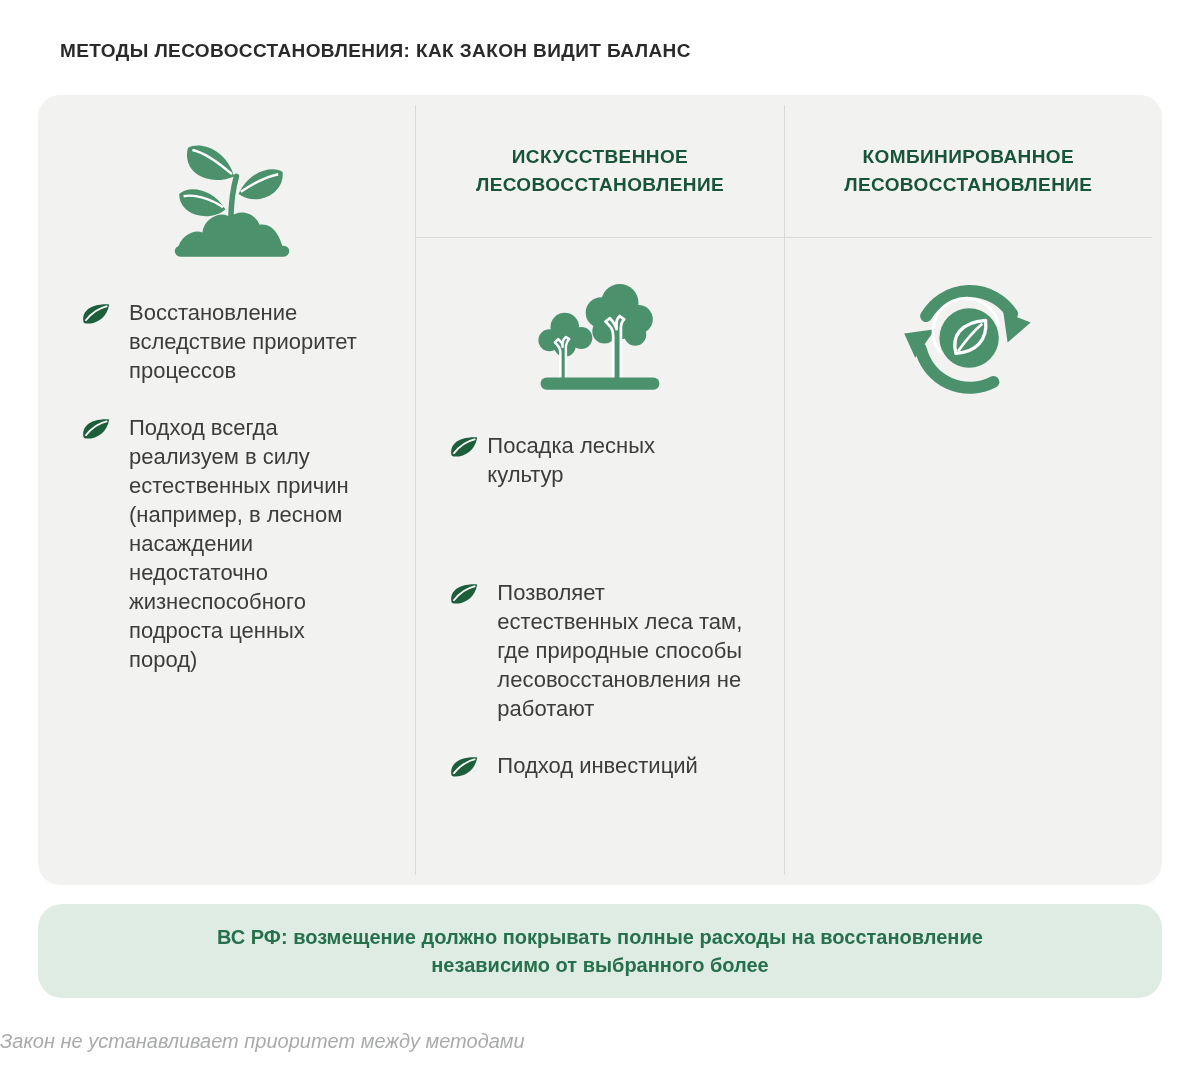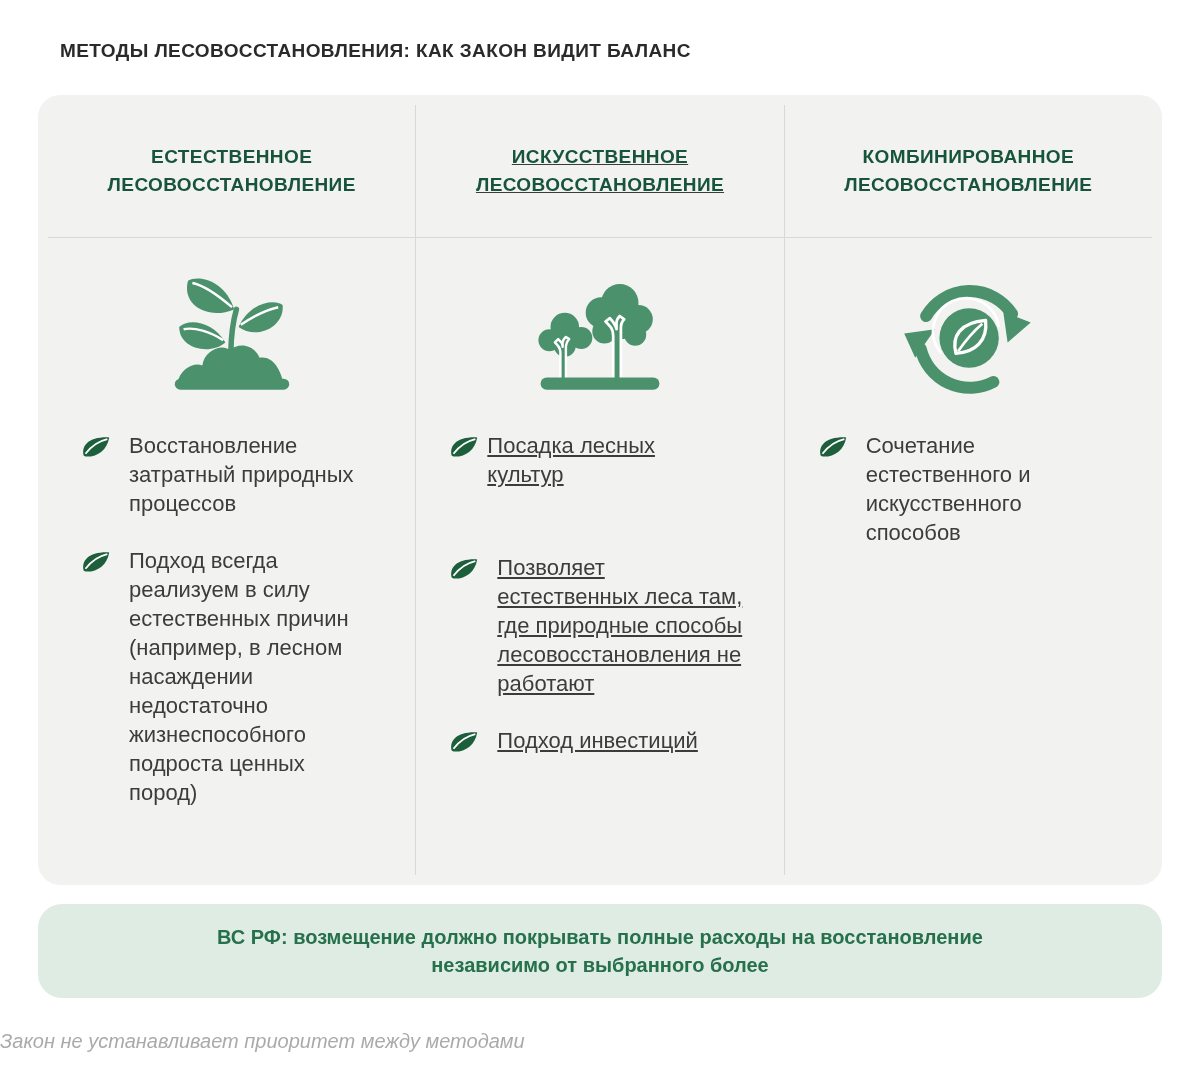--- a/index.html
+++ b/index.html
@@ -34,21 +34,20 @@
   }
   .column {
     flex: 1 1 0;
     display: flex;
     flex-direction: column;
     min-width: 0;
   }
   .column.col-2 {
     border-left: 1px solid var(--divider, #d9d9d9);
     border-right: 1px solid var(--divider, #d9d9d9);
-    text-decoration: underline;
   }
   .col-header {
     height: 133px;
     display: flex;
     align-items: center;
     justify-content: center;
     text-align: center;
     padding: 0 24px;
     border-bottom: 1px solid var(--divider, #d9d9d9);
   }
@@ -73,21 +72,21 @@
   .bullets {
     list-style: none;
     padding: 8px 20px 0 32px;
   }
   .bullet-item {
     display: flex;
     align-items: flex-start;
     gap: 18px;
     margin-bottom: 28px;
   }
-  .column.col-2 .bullet-item:nth-child(1) { margin-bottom: 64px; gap: 8px; }
+  .column.col-2 .bullet-item:nth-child(1) { margin-bottom: 89px; gap: 8px; }
   .bullet-item .leaf {
     flex: 0 0 auto;
     width: 31px;
     height: 25px;
     margin-top: 3px;
   }
   .bullet-item p {
     font-size: 22px;
     line-height: 1.32;
     color: var(--body_text, #3c3c3c);
@@ -132,43 +131,40 @@
   }
 </style>
 </head>
 <body>
 
 <h1 class="page-title">МЕТОДЫ ЛЕСОВОССТАНОВЛЕНИЯ: КАК ЗАКОН ВИДИТ БАЛАНС</h1>
 
 <div class="card">
 
   <section class="column col-1">
-    <header class="col-header">
-      <h2>ЕСТЕСТВЕННОЕ ЛЕСОВОССТАНОВЛЕНИЕ</h2>
-    </header>
     <div class="icon-wrap">
       <svg viewBox="0 0 120 120" aria-hidden="true">
         <path class="ic-fill" d="M10,102 C13,87 26,82 33,85 C35,71 51,65 58,71 C67,63 81,67 85,78 C97,76 104,88 107,102 Z"></path>
         <rect class="ic-fill" x="8" y="97" width="104" height="10" rx="5"></rect>
         <path class="ic-stroke" stroke-width="5" stroke-linecap="round" d="M58,90 C60,74 57,58 64,34"></path>
         <path class="ic-fill" d="M62,34 C54,8 30,2 20,8 C14,30 38,44 62,34 Z"></path>
         <path class="wh-stroke" stroke-width="2.2" d="M60,32 C46,20 34,12 24,10"></path>
         <path class="ic-fill" d="M54,64 C42,44 20,42 12,50 C12,70 40,76 54,64 Z"></path>
         <path class="wh-stroke" stroke-width="2.2" d="M52,62 C40,54 26,50 16,52"></path>
         <path class="ic-fill" d="M66,50 C76,28 98,24 106,30 C108,50 82,62 66,50 Z"></path>
         <path class="wh-stroke" stroke-width="2.2" d="M68,48 C80,40 92,34 102,32"></path>
       </svg>
     </div>
     <ul class="bullets">
       <li class="bullet-item">
         <svg class="leaf" viewBox="0 0 34 26" aria-hidden="true">
           <path class="leaf-fill" d="M4,23 C1,12 10,2 32,3 C30,17 18,25 6,24 Z"></path>
           <path class="wh-stroke" stroke-width="2" d="M6,21 C13,12 21,7 30,5"></path>
         </svg>
-        <p>Восстановление затратный природных процессов</p>
+        <p>Восстановление вследствие приоритет процессов</p>
       </li>
       <li class="bullet-item">
         <svg class="leaf" viewBox="0 0 34 26" aria-hidden="true">
           <path class="leaf-fill" d="M4,23 C1,12 10,2 32,3 C30,17 18,25 6,24 Z"></path>
           <path class="wh-stroke" stroke-width="2" d="M6,21 C13,12 21,7 30,5"></path>
         </svg>
         <p>Подход всегда реализуем в силу естественных причин (например, в лесном насаждении недостаточно жизнеспособного подроста ценных пород)</p>
       </li>
     </ul>
   </section>
@@ -230,29 +226,20 @@
         <path class="ic-stroke" stroke-width="11" stroke-linecap="round" d="M22,40 A46,46 0 0 1 100,38"></path>
         <path class="ic-stroke" stroke-width="11" stroke-linecap="round" d="M83,100 A46,46 0 0 1 17,70"></path>
         <polygon class="ic-fill" points="2,56 30,52 12,78"></polygon>
         <polygon class="ic-fill" points="92,36 117,46 96,64"></polygon>
         <circle class="ic-fill" cx="61" cy="60" r="27"></circle>
         <path class="wh-stroke" stroke-width="2.5" d="M36,74 A30,30 0 1 1 88,50"></path>
         <path class="wh-stroke" stroke-width="3" stroke-linejoin="round" d="M49,74 C45,58 53,46 76,44 C78,62 67,73 49,74 Z"></path>
         <path class="wh-stroke" stroke-width="2.5" d="M51,72 C58,62 66,53 73,47"></path>
       </svg>
     </div>
-    <ul class="bullets">
-      <li class="bullet-item">
-        <svg class="leaf" viewBox="0 0 34 26" aria-hidden="true">
-          <path class="leaf-fill" d="M4,23 C1,12 10,2 32,3 C30,17 18,25 6,24 Z"></path>
-          <path class="wh-stroke" stroke-width="2" d="M6,21 C13,12 21,7 30,5"></path>
-        </svg>
-        <p>Сочетание естественного и искусственного способов</p>
-      </li>
-    </ul>
   </section>
 </div>
 
 <div class="banner">
   <p>ВС РФ: возмещение должно покрывать полные расходы на восстановление</p>
   <p>независимо от выбранного более</p>
 </div>
 
 <p class="footer-note">Закон не устанавливает приоритет между методами</p>
 

